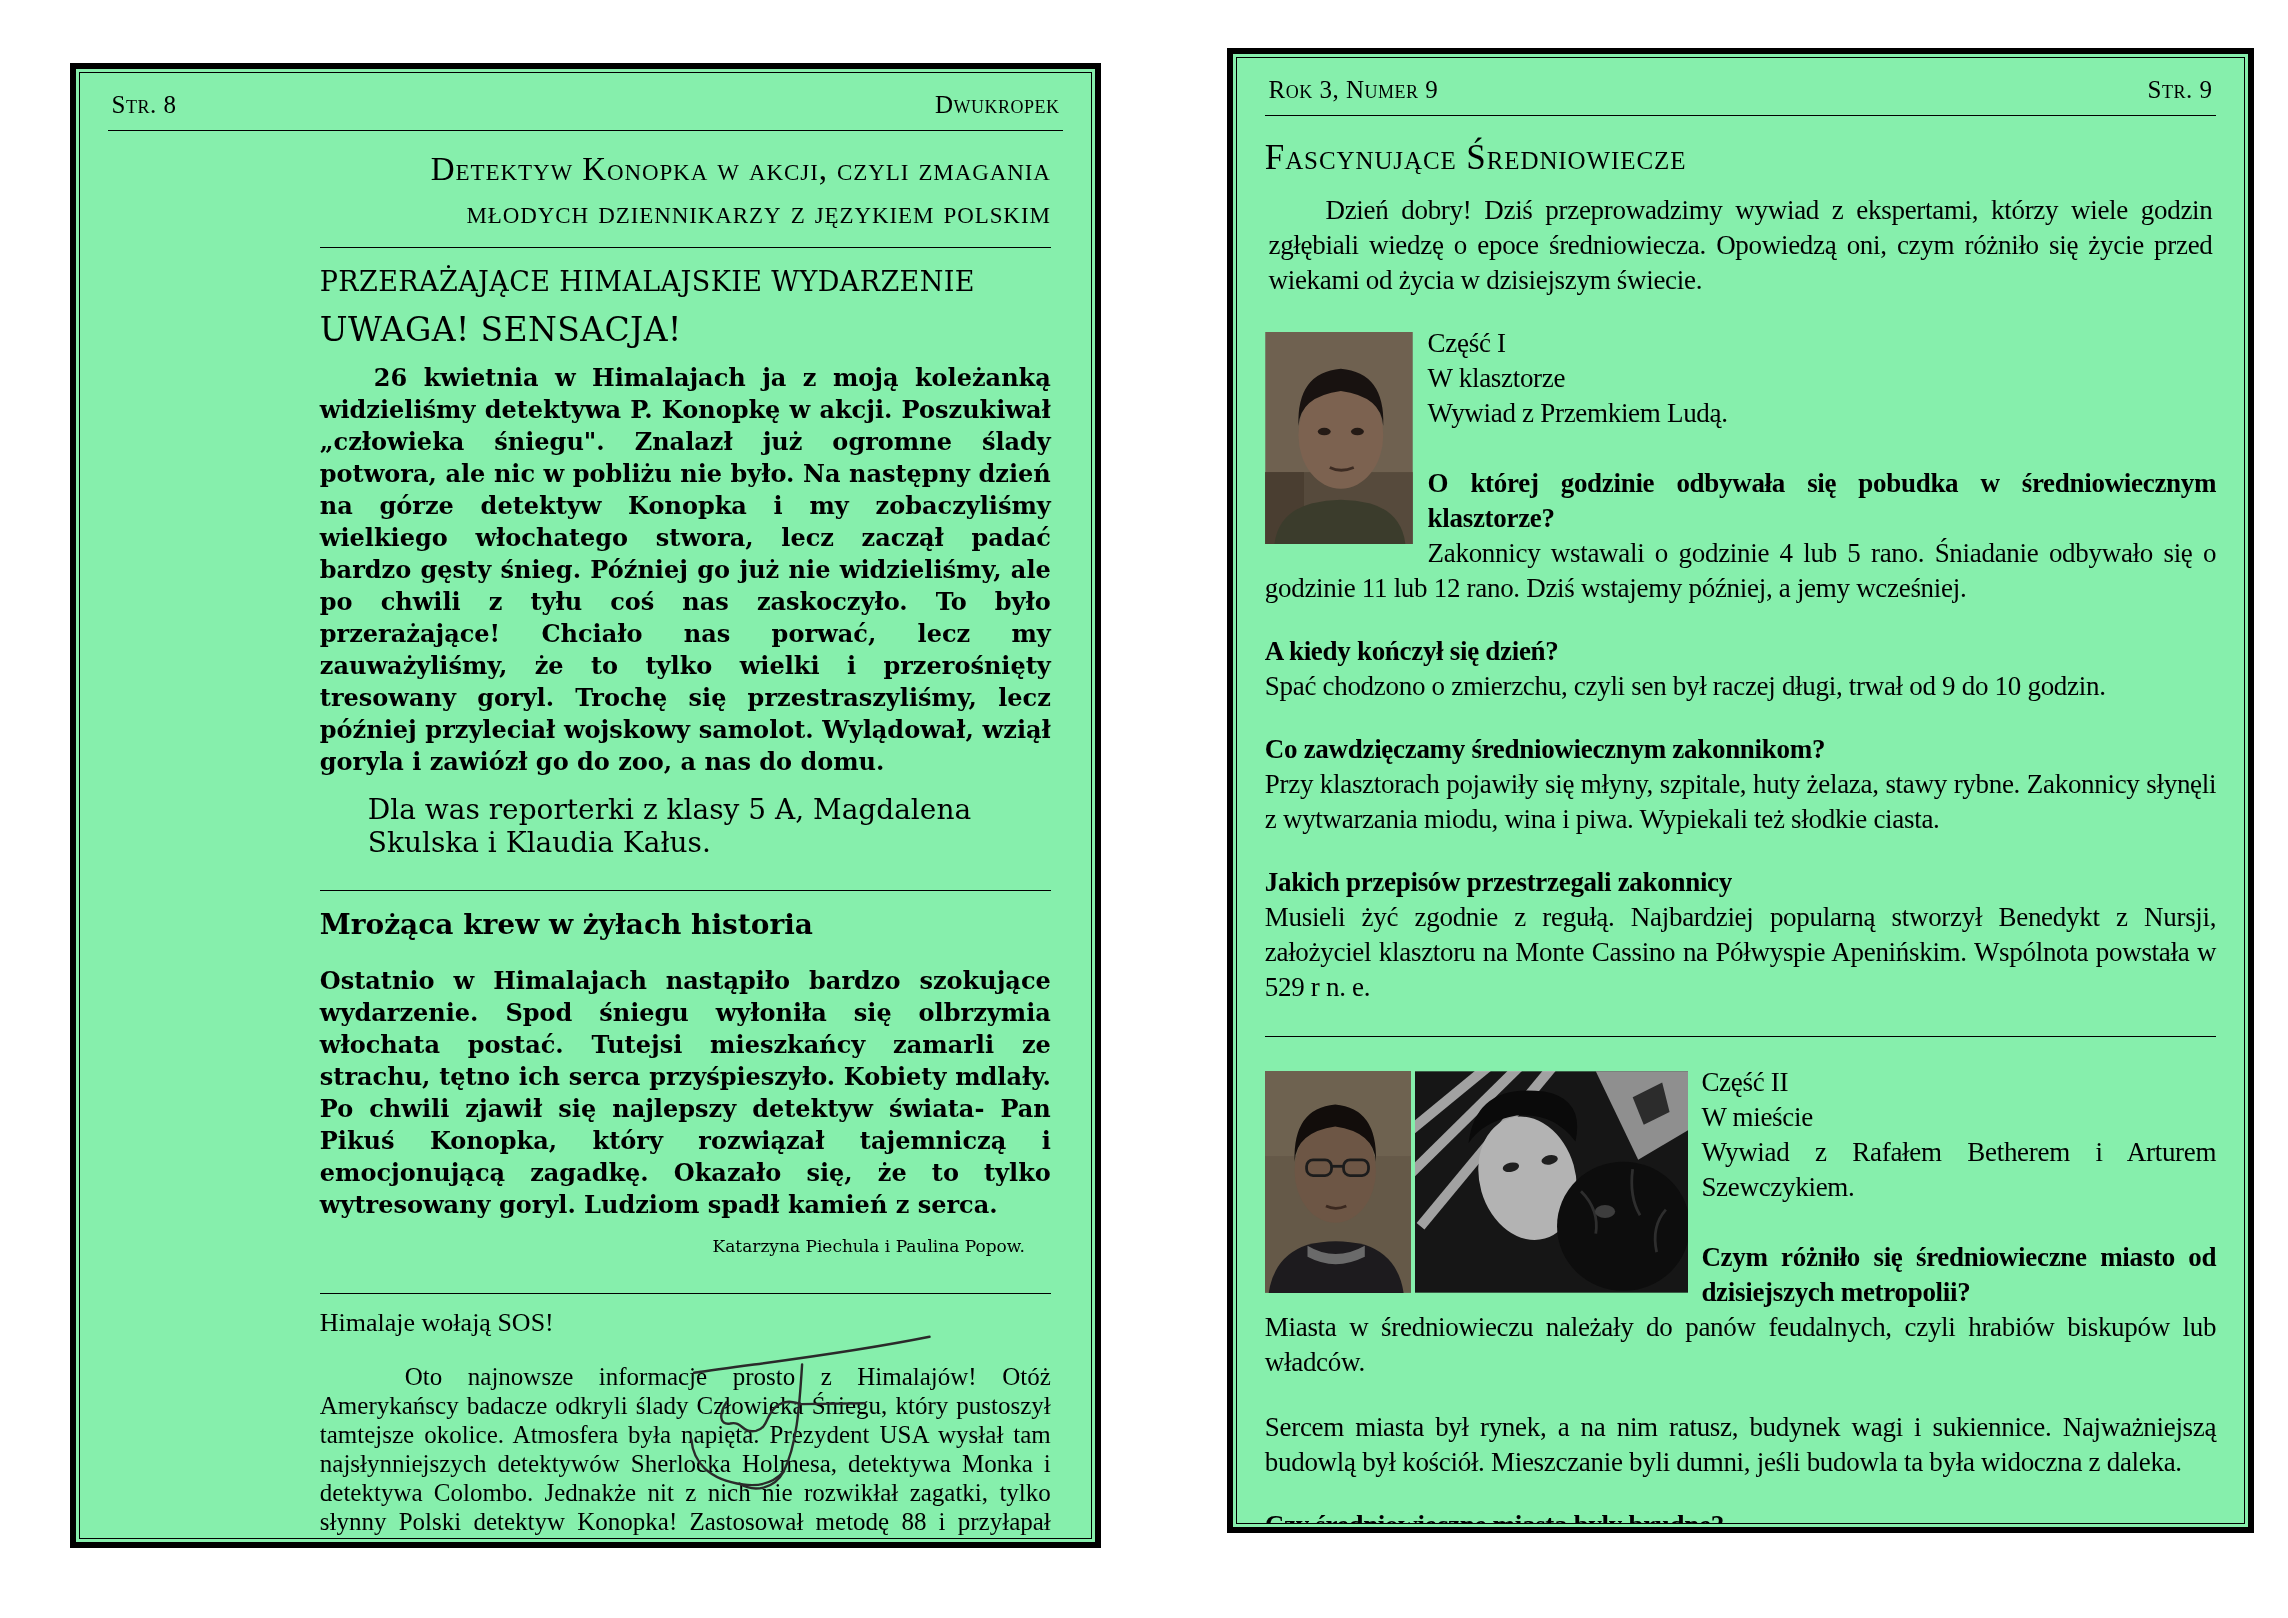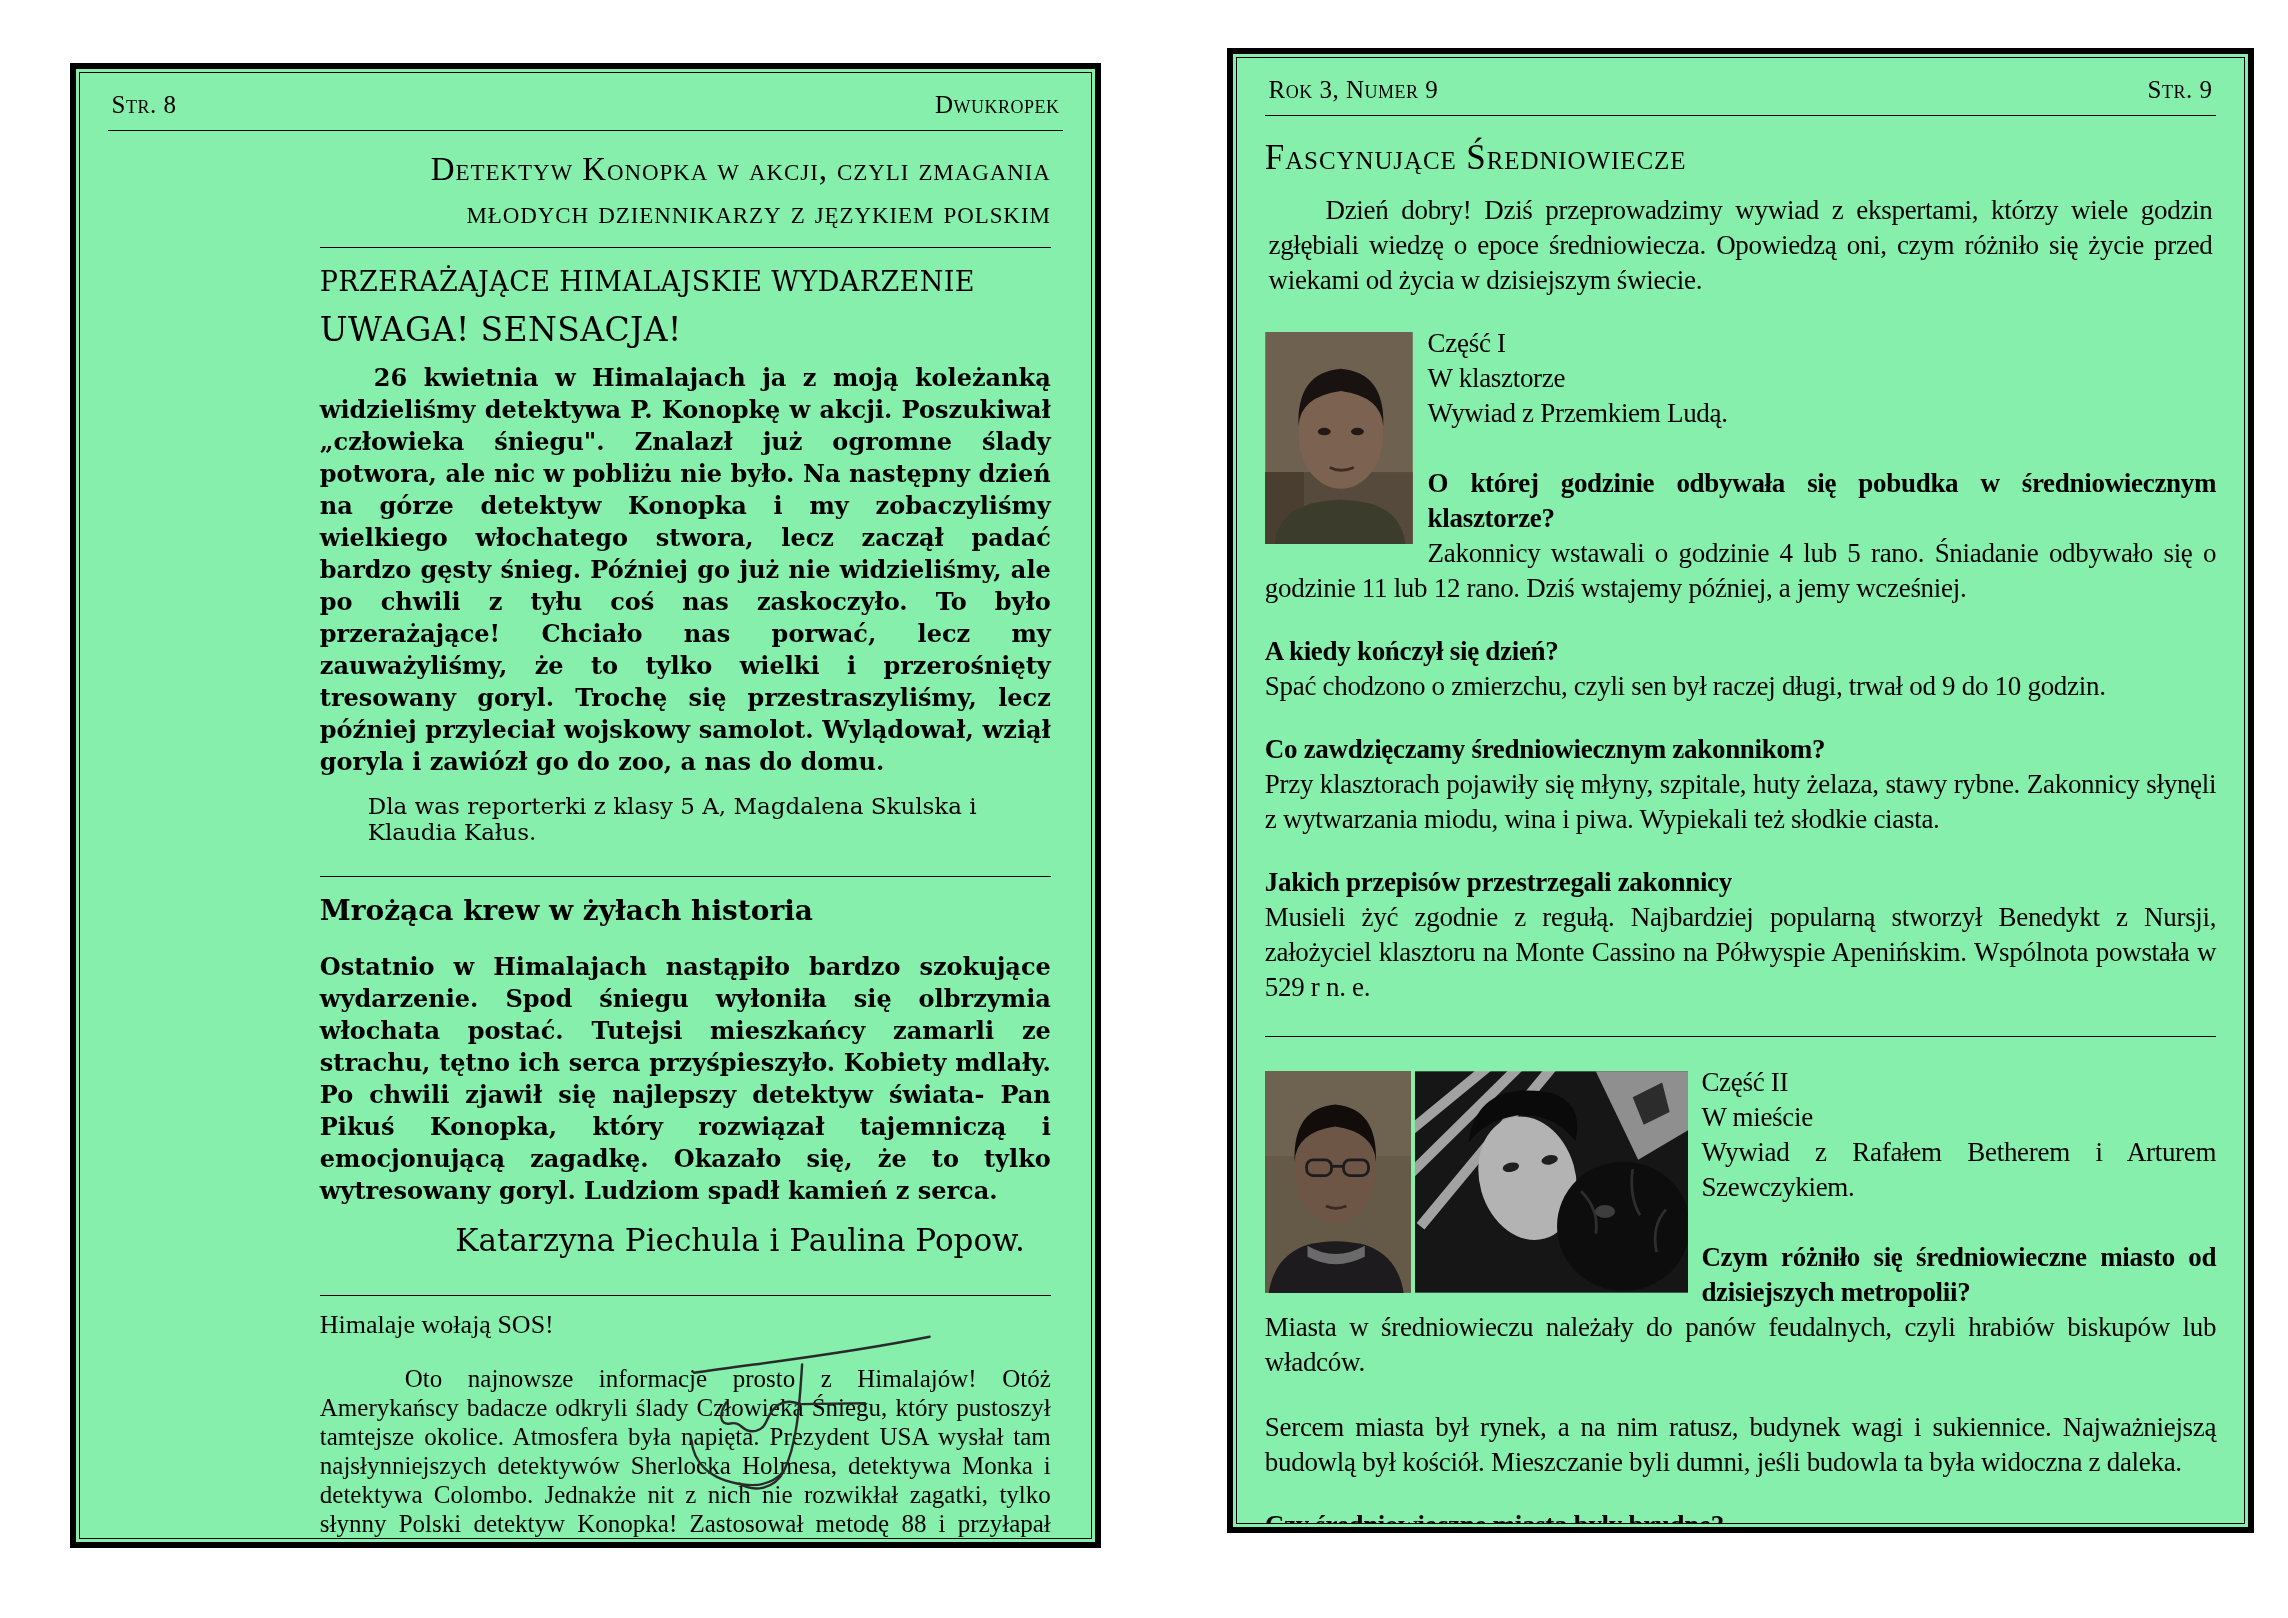--- a/index.html
+++ b/index.html
@@ -17,24 +17,24 @@
   
   .l-col{margin-left:212px;width:731px;}
   .l-title{text-align:right;font-variant:small-caps;font-size:33px;line-height:43px;
     letter-spacing:0.9px;margin:16.6px 0 13px 0;}
   .l-title-rule{margin-top:3.7px;}
   .kicker{font-size:27px;margin:18.5px 0 0 0;letter-spacing:0.4px;}
   .subkicker{font-size:33px;margin:13px 0 0 0;letter-spacing:0.4px;}
   .pal{font-family:"DejaVu Serif",serif;}
   .l-body{font-size:24px;line-height:32px;text-align:justify;margin:13px 0 0 0;font-weight:bold;}
   .indent58{text-indent:54px;}
-  .byline1{font-size:23px;margin:14.8px 0 0 48px;font-family:"DejaVu Serif",serif;}
+  .byline1{font-size:28px;margin:14.8px 0 0 48px;font-family:"DejaVu Serif",serif;}
   .sec-rule1{margin-top:31px;}
   .h-bold{font-size:28px;font-weight:bold;margin:16.6px 0 0 0;font-family:"DejaVu Serif",serif;}
-  .byline2{font-size:31px;text-align:right;padding-right:26px;margin:14.8px 0 0 0;font-family:"DejaVu Serif",serif;}
+  .byline2{font-size:17px;text-align:right;padding-right:26px;margin:14.8px 0 0 0;font-family:"DejaVu Serif",serif;}
   .sec-rule2{margin-top:37px;}
   .h-plain{font-size:26px;margin:14.8px 0 0 0;}
   .times-body{font-family:"Liberation Serif",serif;font-size:25px;line-height:29px;
     text-align:justify;margin:24px 0 0 0;}
   .indent92{text-indent:85px;}
   .signature{position:absolute;left:591px;top:1248px;width:277px;height:194px;}
   
   .r-title{text-align:left;font-variant:small-caps;font-size:35px;letter-spacing:0.9px;margin:22px 0 14.8px 0;}
   .r-text{font-size:27px;line-height:35px;text-align:justify;letter-spacing:-0.3px;}
   .r-intro{margin:7.4px 3.7px 0 3.7px;text-indent:57px;}

